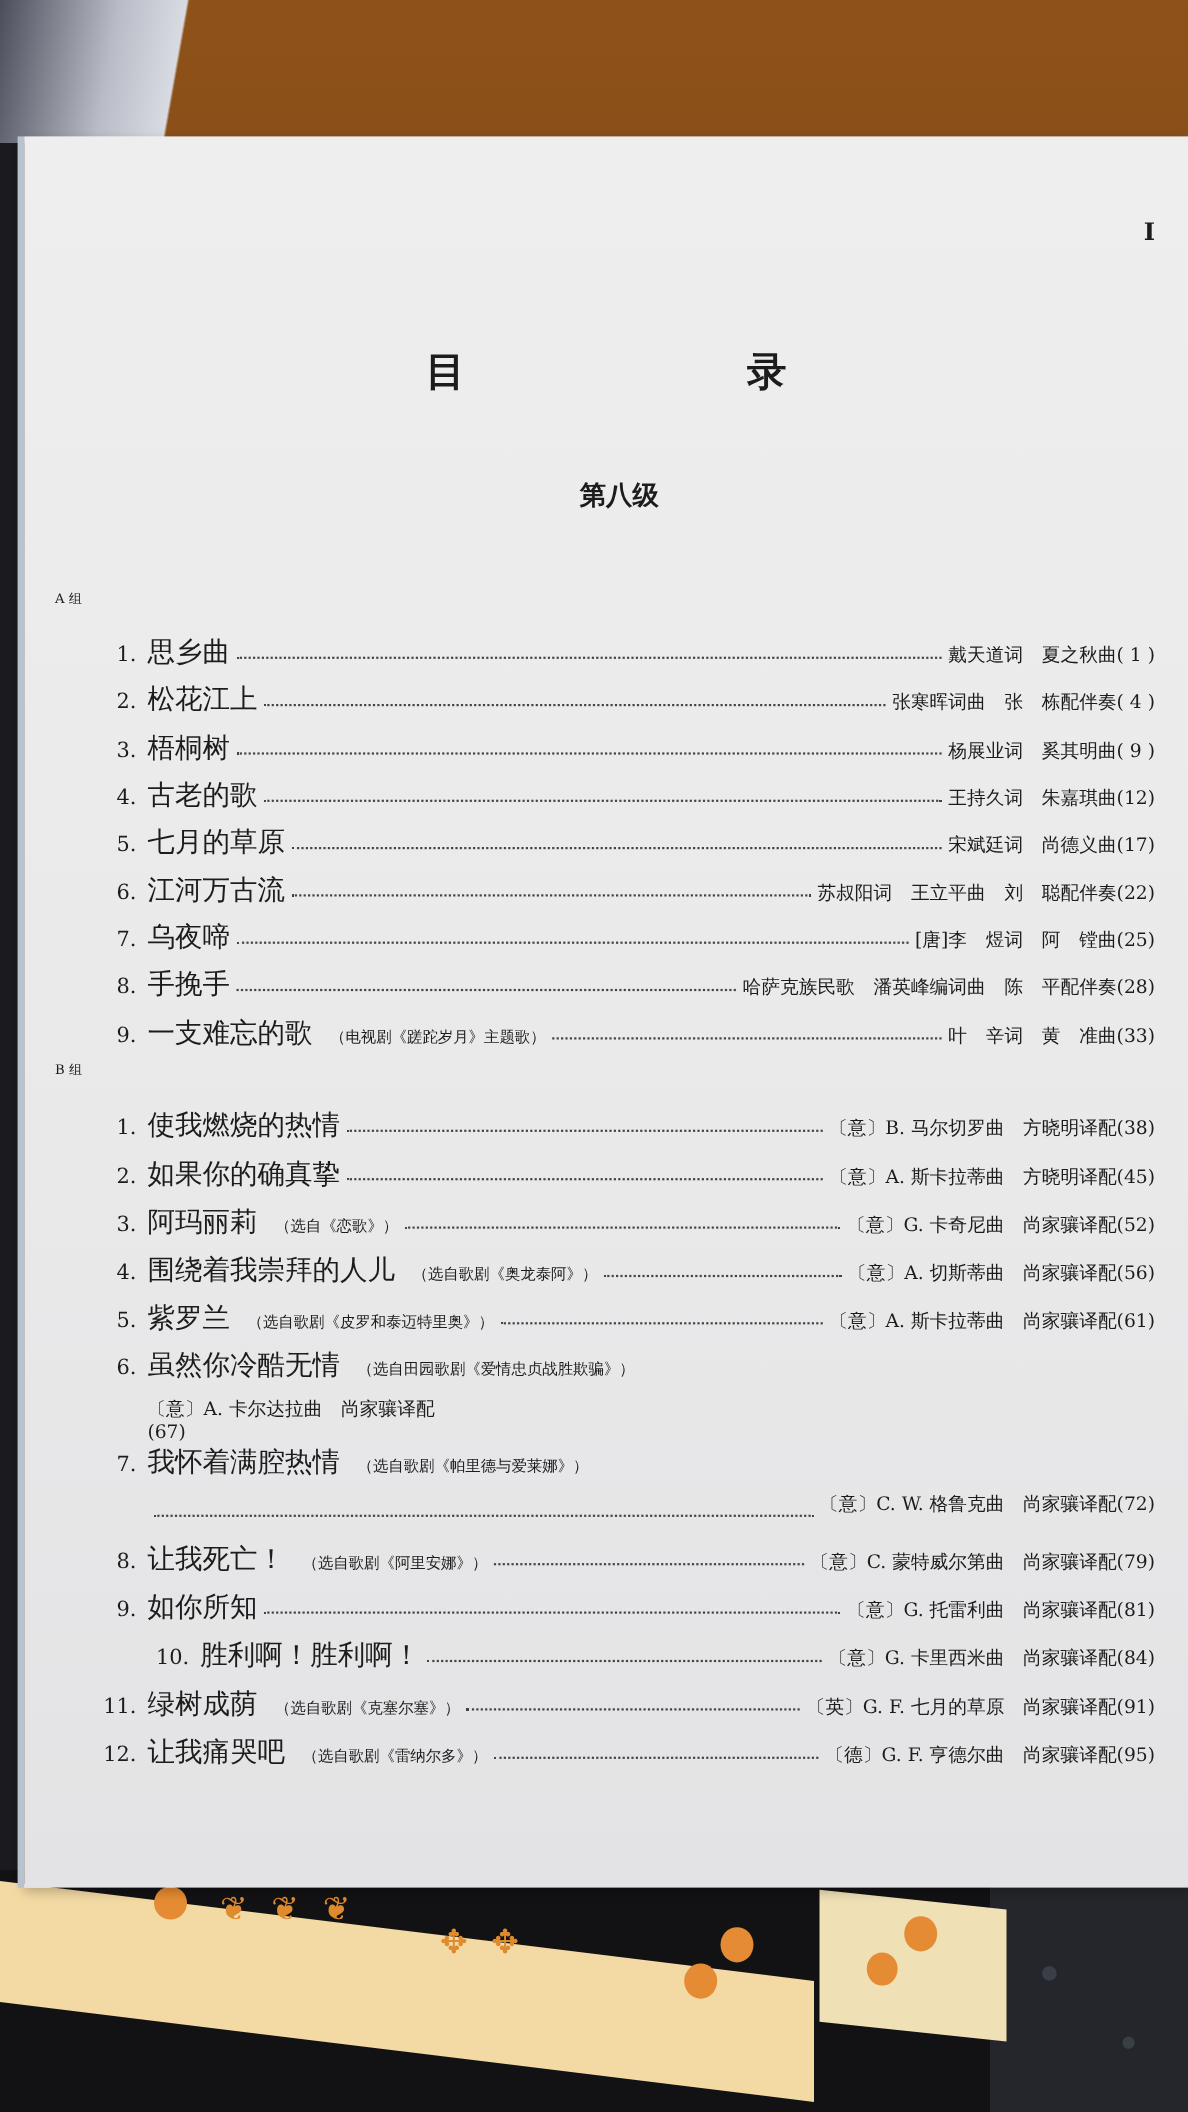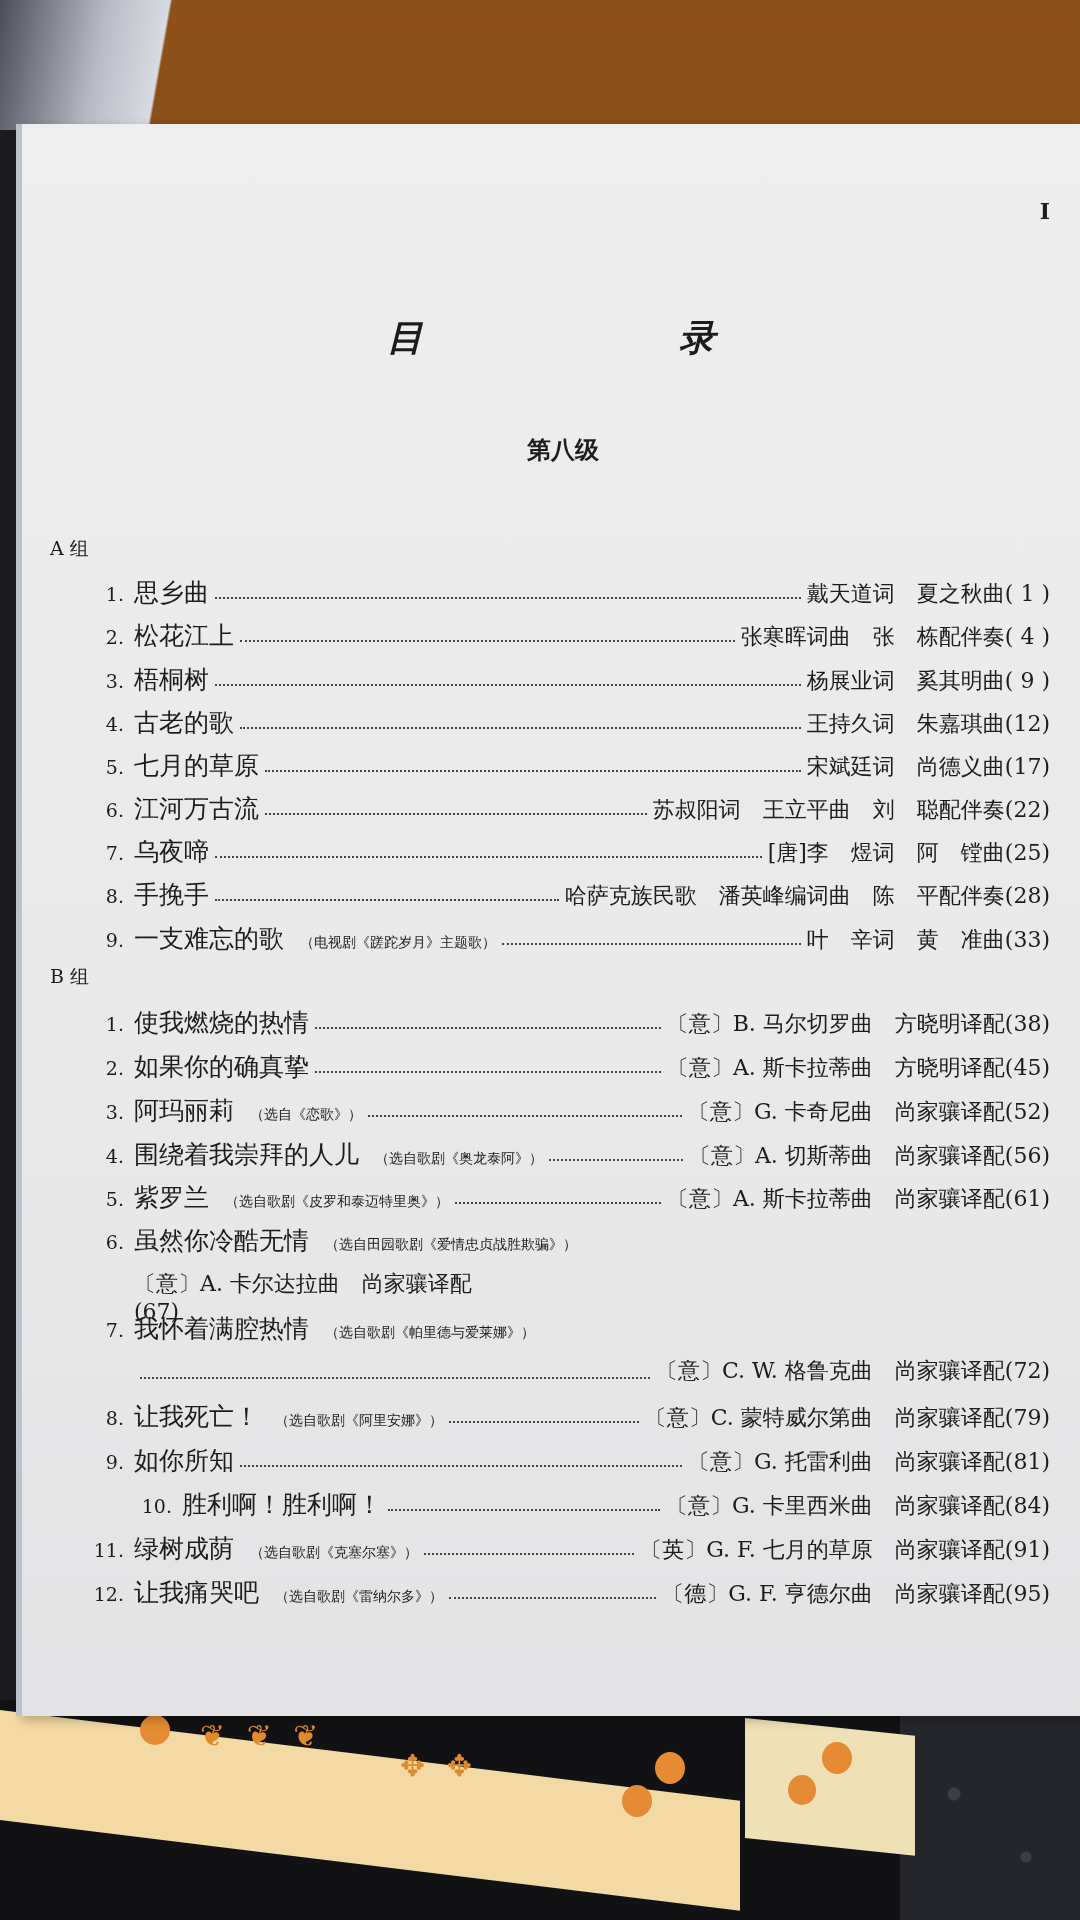--- a/index.html
+++ b/index.html
@@ -47,41 +47,41 @@
       background: linear-gradient(180deg, #eeeeef 0%, #e9e9ea 60%, #e3e3e5 100%);
       box-shadow: -6px 0 0 #b8c3ce, 0 4px 10px rgba(0,0,0,.25);
       color: #1c1c1c;
     }
     .page-num {
       position: absolute; right: 30px; top: 74px; font-size: 22px; font-weight: bold;
     }
     .title {
       position: absolute; left: 0; width: 100%; top: 190px; text-align: center;
       font-family: "DejaVu Sans", sans-serif; font-weight: bold; font-size: 36px;
-      letter-spacing: 110px; text-indent: 110px; font-style: italic;
+      letter-spacing: 110px; text-indent: 110px;
     }
     .level {
       position: absolute; left: 12px; width: 100%; top: 310px; text-align: center;
       font-weight: bold; font-size: 24px;
     }
     .group-label {
-      position: absolute; left: 28px; font-size: 19px;
+      position: absolute; left: 28px; font-size: 12px;
     }
     .entry {
       position: absolute; left: 70px; right: 30px; height: 30px;
       display: flex; align-items: baseline; font-size: 19px; white-space: nowrap;
     }
     .entry .num { display: inline-block; min-width: 32px; text-align: right; margin-right: 10px; }
     .entry .title-text { font-size: 25px; }
     .entry .note { font-size: 14px; margin-left: 16px; }
     .entry .leader {
       flex: 1; margin: 0 6px; height: 1px; align-self: center;
       border-bottom: 2px dotted #444; transform: translateY(6px);
     }
-    .entry .credit { font-size: 22px; }
+    .entry .credit { font-size: 17px; }
     .entry.indent { left: 112px; }
   </style>
 </head>
 <body>
 
 <div class="desk-top"></div>
 <div class="desk-left-cloth"></div>
 <div class="bottom-dark"></div>
 <div class="bottom-right-stone"></div>
 

